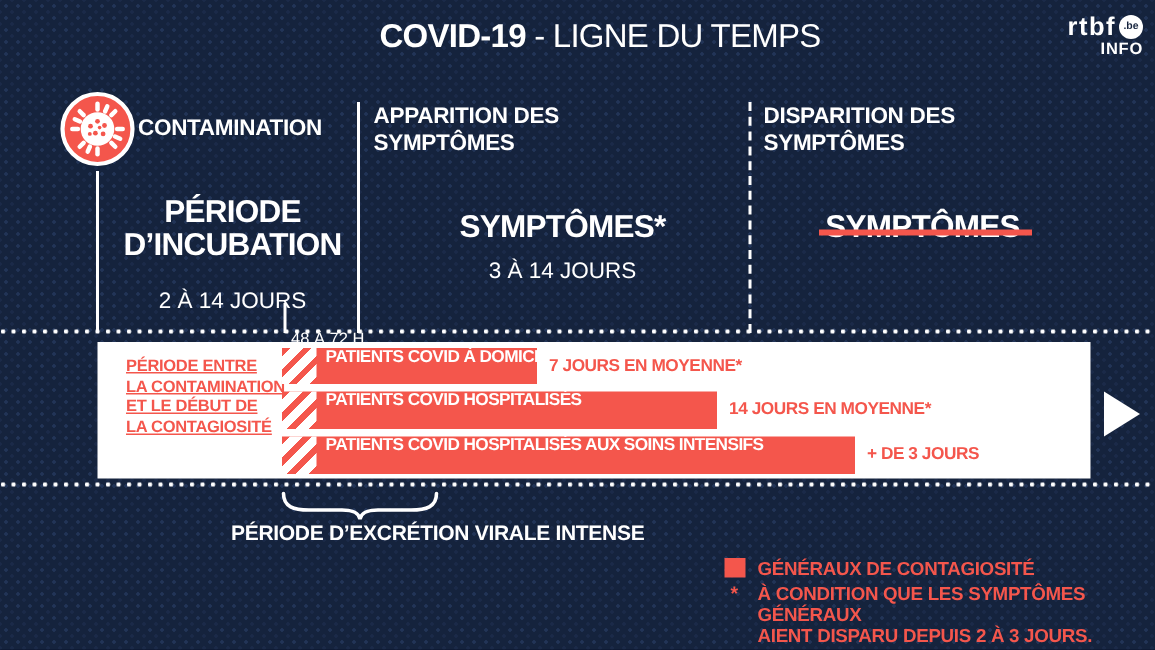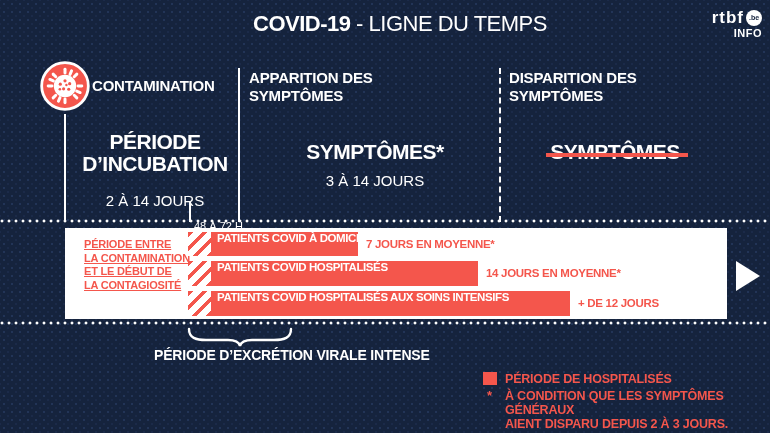--- a/index.html
+++ b/index.html
@@ -156,28 +156,28 @@
   <div class="bar bar2">
     <div class="hatch"></div>
     <span class="bar-text">PATIENTS COVID HOSPITALISÉS</span>
   </div>
   <div class="bar-dur dur2">14 JOURS EN MOYENNE*</div>
 
   <div class="bar bar3">
     <div class="hatch"></div>
     <span class="bar-text">PATIENTS COVID HOSPITALISÉS AUX SOINS INTENSIFS</span>
   </div>
-  <div class="bar-dur dur3">+ DE 12 JOURS</div>
+  <div class="bar-dur dur3">+ DE 3 JOURS</div>
 
   <div class="flow-arrow"></div>
 
   <svg class="brace" width="108" height="20" viewBox="0 0 108 20">
     <path d="M3,2 C3,11 10,13 20,13 L42,13 C50,13 53,15 54,19 C55,15 58,13 66,13 L88,13 C98,13 105,11 105,2" fill="none" stroke="#fff" stroke-width="2.4" stroke-linecap="round"></path>
   </svg>
   <div class="brace-label">PÉRIODE D’EXCRÉTION VIRALE INTENSE</div>
 
   <div class="legend-swatch"></div>
-  <div class="legend-label">PÉRIODE DE HOSPITALISÉS</div>
+  <div class="legend-label">GÉNÉRAUX DE CONTAGIOSITÉ</div>
   <div class="legend-ast">*</div>
   <div class="legend-note">À CONDITION QUE LES SYMPTÔMES GÉNÉRAUX
 AIENT DISPARU DEPUIS 2 À 3 JOURS.</div>
 
 </div>
 
 </body></html>

